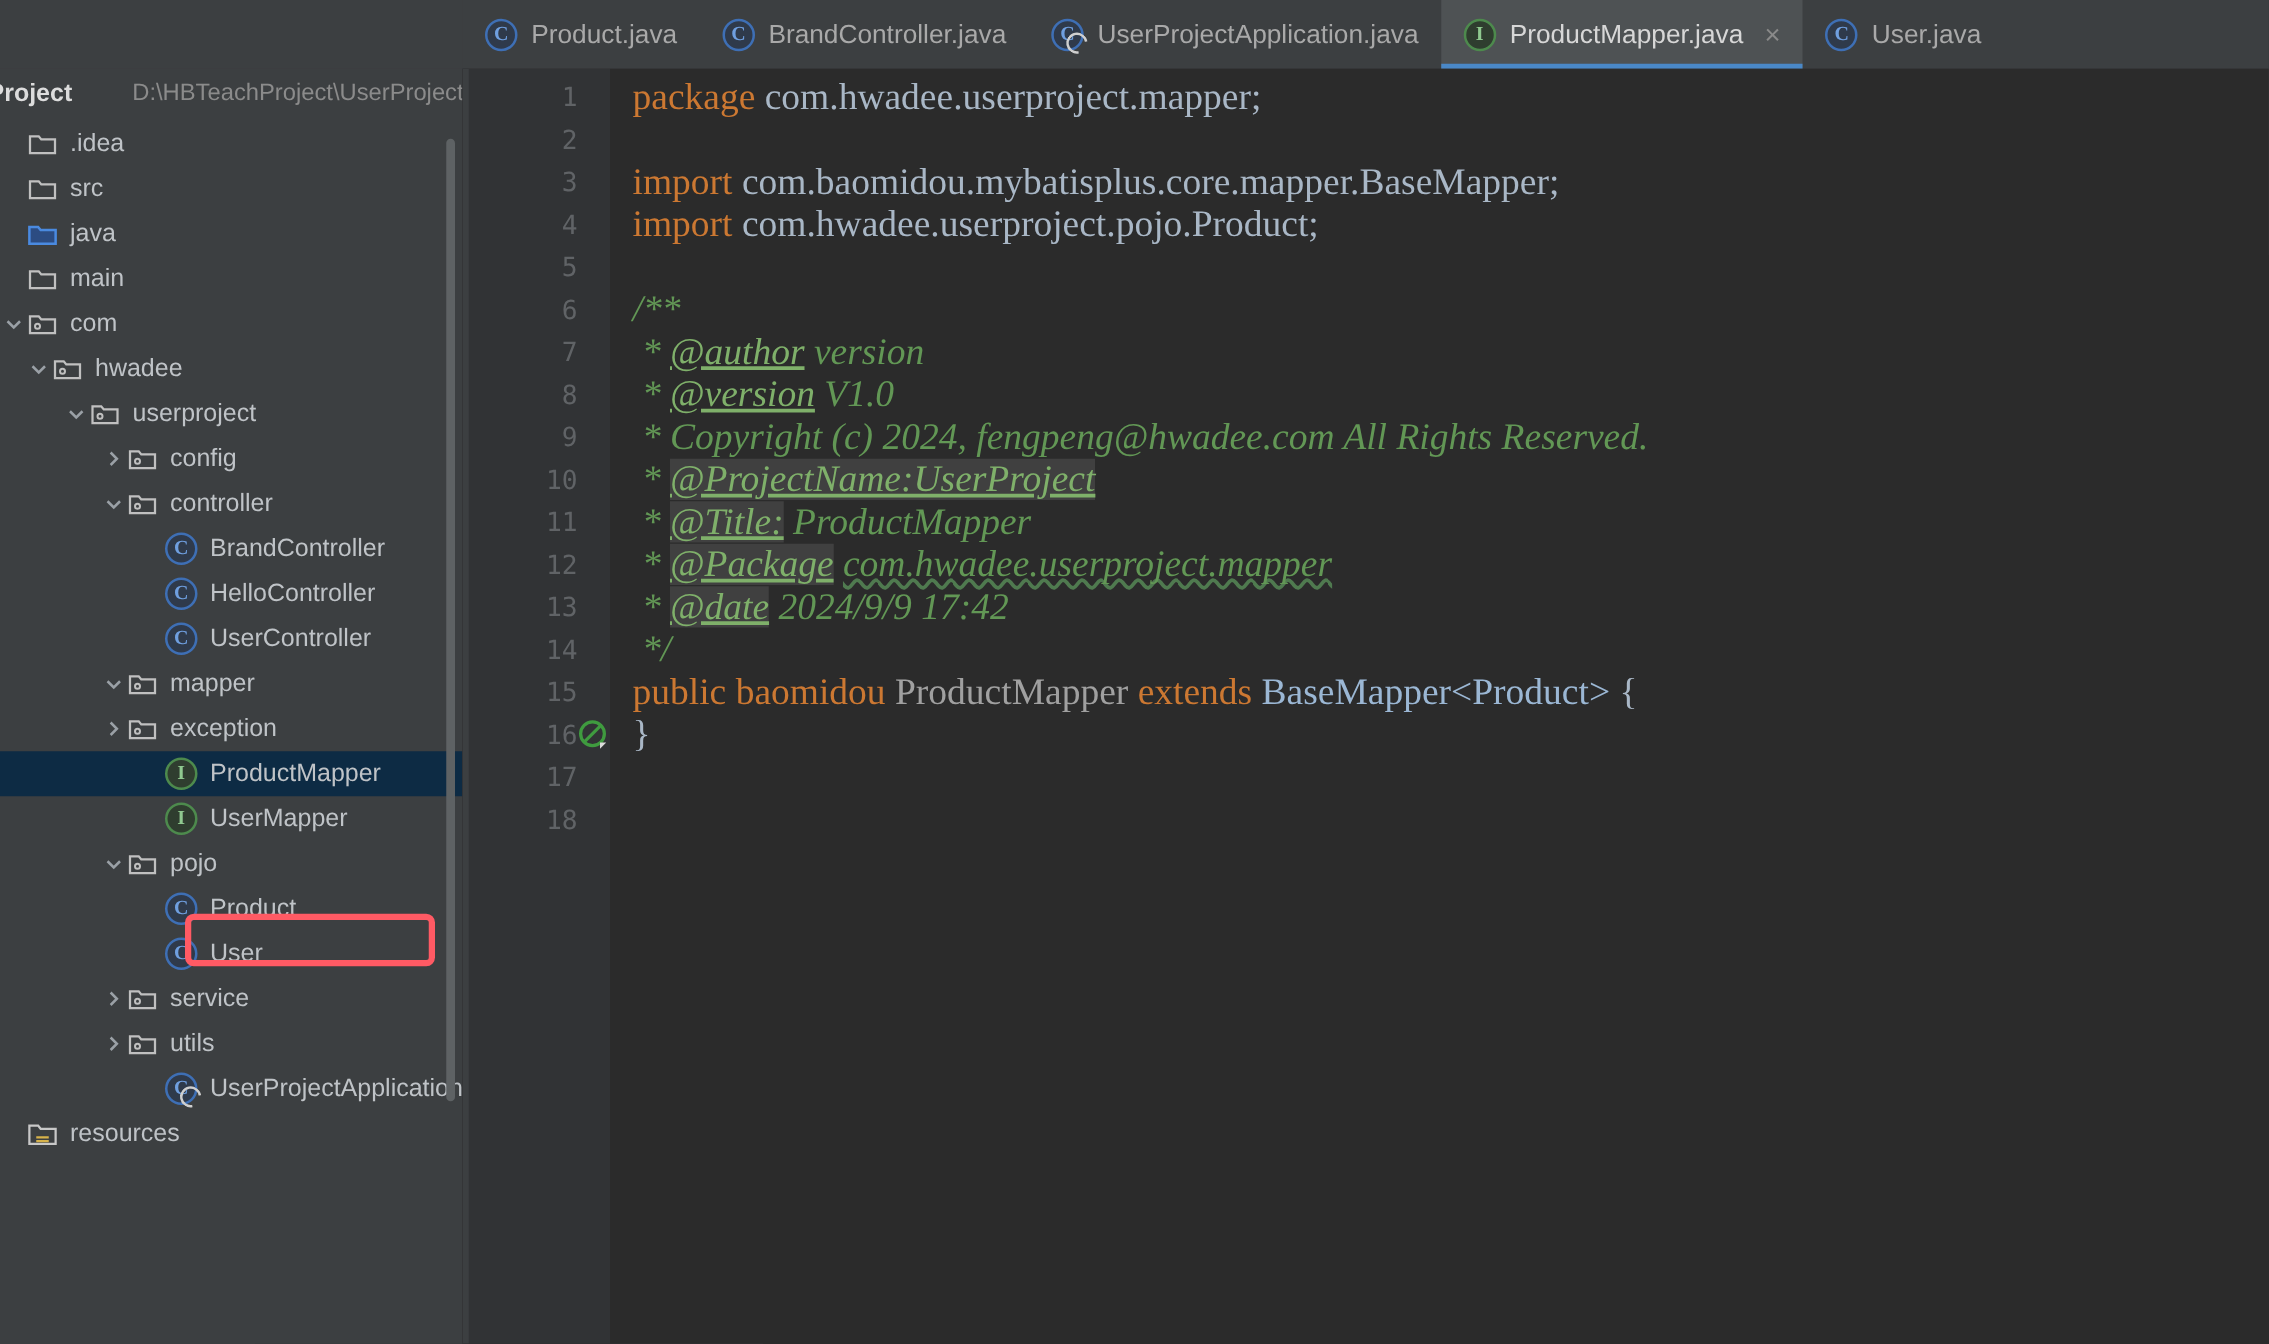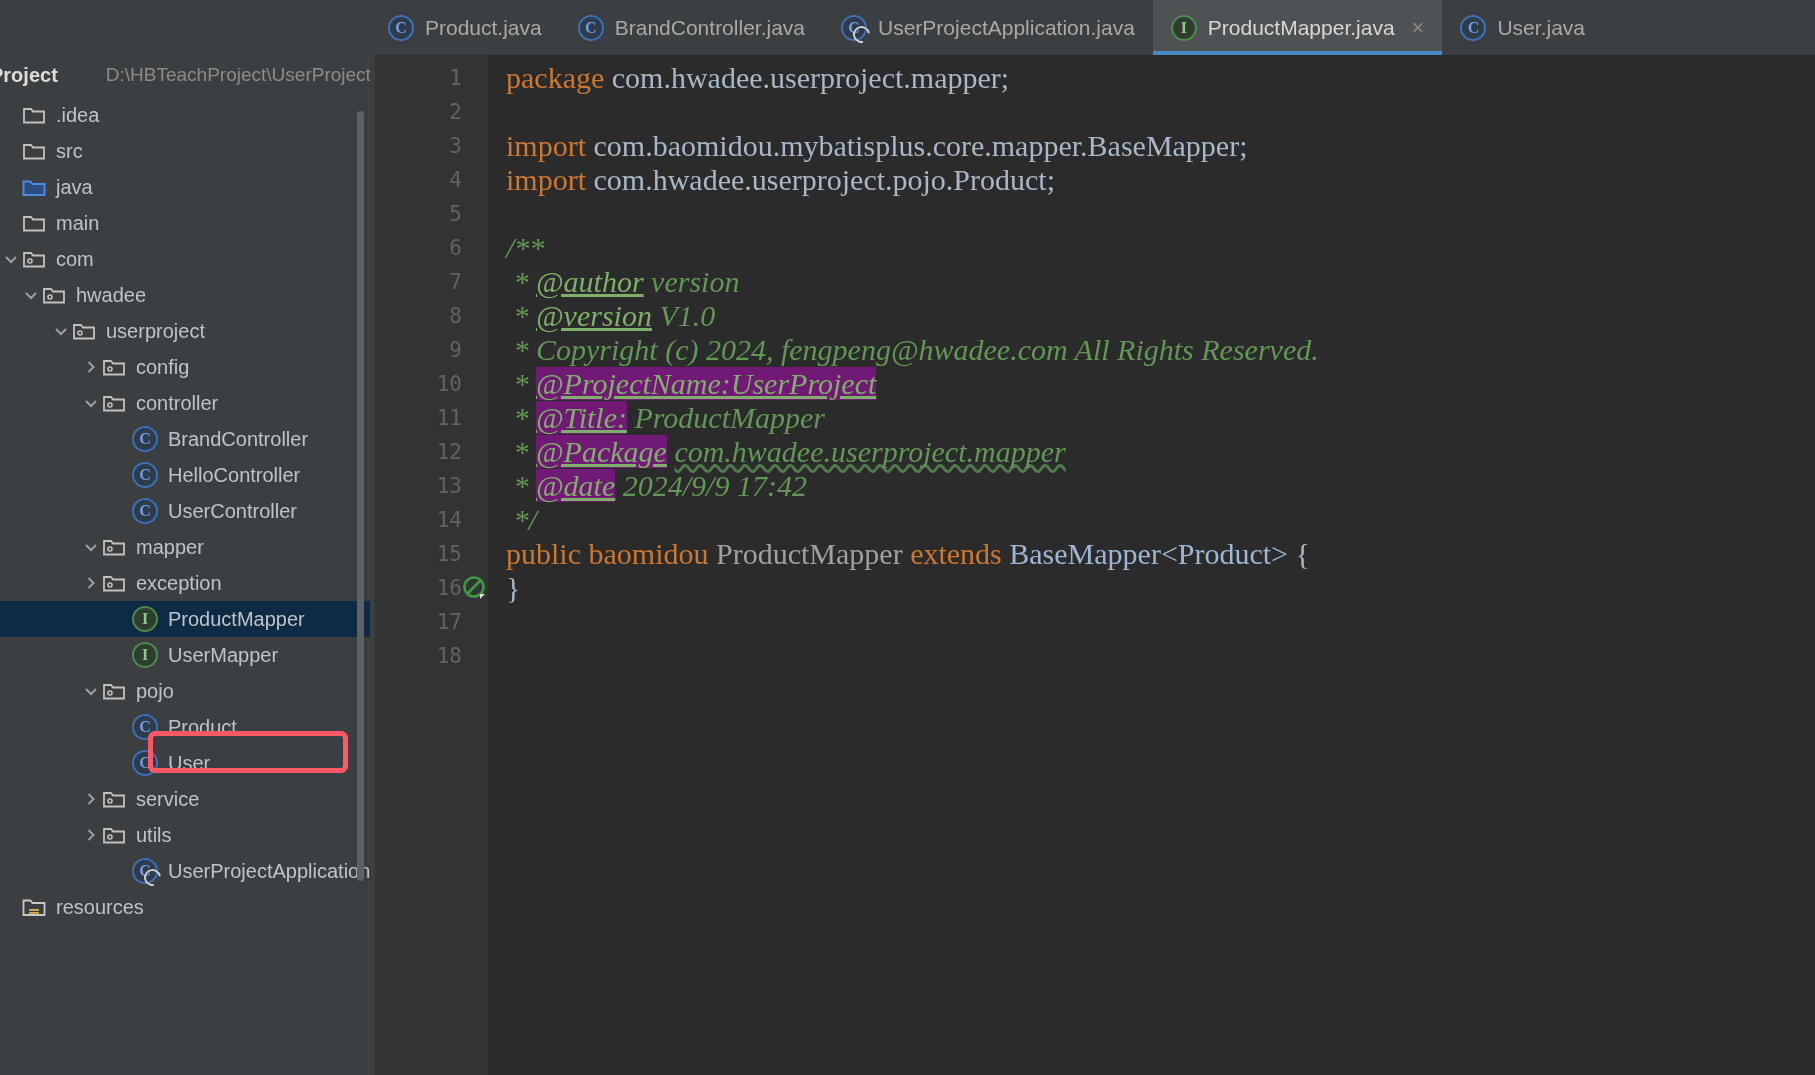--- a/index.html
+++ b/index.html
@@ -146,21 +146,21 @@
   .cl {
     height: 34px; line-height: 34px;
     font-family: Liberation Serif, serif;
     font-size: 30px; white-space: pre;
     padding-left: 18px; color: #a9b7c6;
     position: relative;
   }
   .kw { color: #cc7832; }
   .cmt { color: #629755; font-style: italic; }
   .cmt-tag { color: #7fb06a; font-style: italic; text-decoration: underline; }
-  .hl { background: #701a75; }
+  .hl { background: #404040; }
   .typ { color: #a9b7c6; }
   .iname { color: #a0a0a0; }
   .cls-ref { color: #9bb7d4; }
   .squig { text-decoration: underline wavy #4f7a4f; text-decoration-skip-ink: none; }
 </style>
 </head>
 <body>
 
 <div id="app">
 

